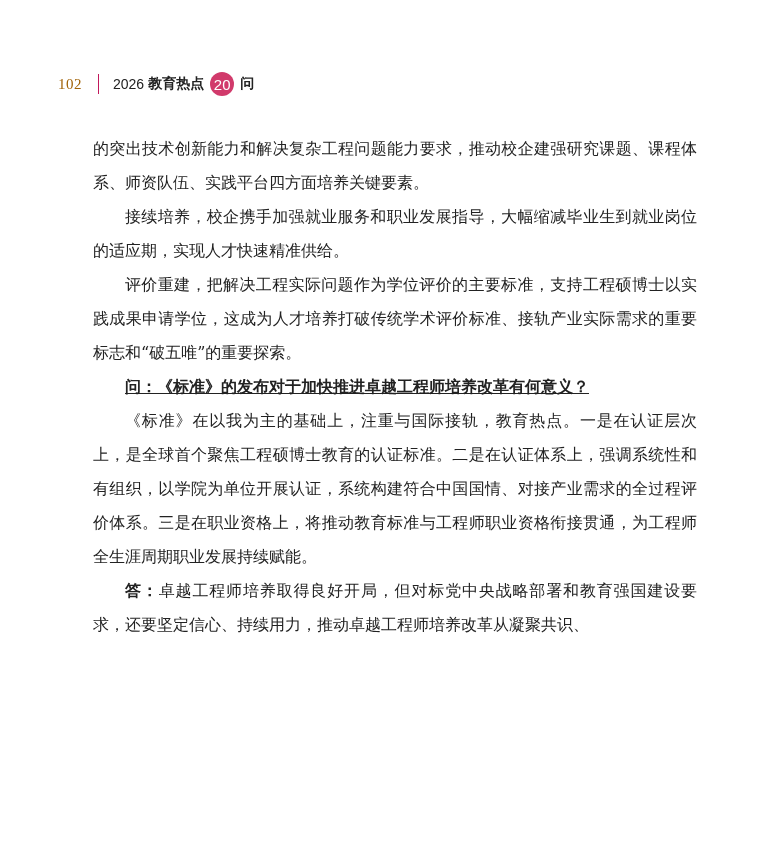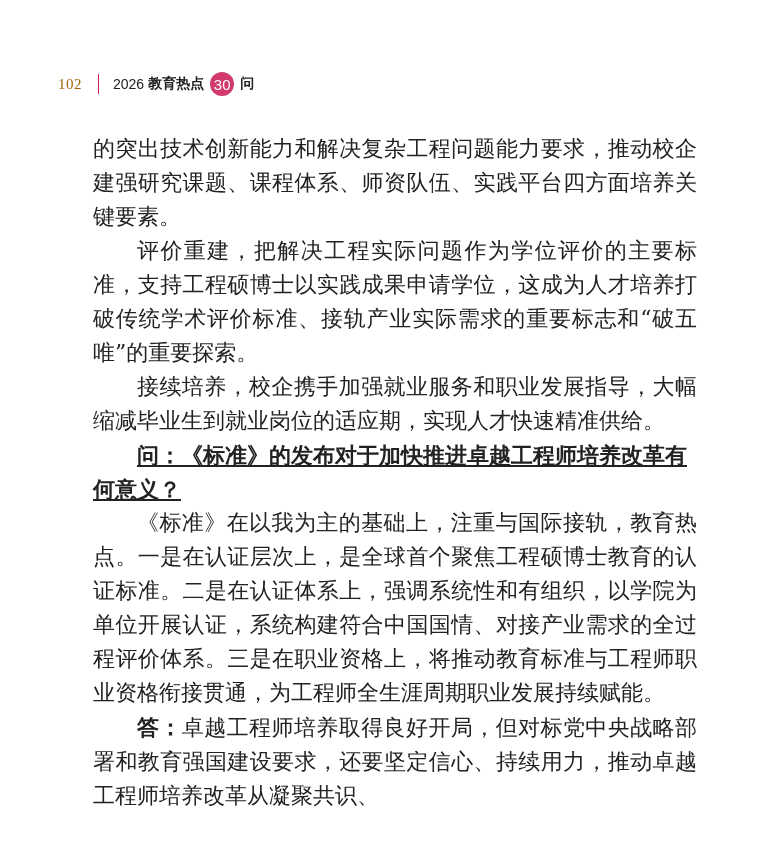--- a/index.html
+++ b/index.html
@@ -5,40 +5,40 @@
   html, body { margin: 0; padding: 0; background: #ffffff; }
   body { width: 778px; height: 847px; position: relative; overflow: hidden;
          font-family: "DejaVu Serif", "Liberation Serif", serif; color: #222; }
   .header { position: absolute; left: 58px; top: 72px; height: 24px; display: flex; align-items: center; }
   .page-num { font-family: "Liberation Serif", serif; font-size: 15px; color: #a16207; letter-spacing: 0.5px; }
   .divider { width: 1px; height: 20px; background: #c2185b; margin: 0 14px 0 16px; }
   .header-title { font-family: "Liberation Sans", sans-serif; font-size: 14px; color: #222; font-weight: bold; display: flex; align-items: center; }
   .header-year { font-weight: normal; margin-right: 4px; }
   .badge { display: inline-flex; align-items: center; justify-content: center; width: 24px; height: 24px; border-radius: 50%;
            background: #d13a6b; color: #fff; font-weight: normal; font-size: 15px; margin: 0 6px 0 6px; font-family: "Liberation Sans", sans-serif; }
-  .content { position: absolute; left: 93px; top: 132px; width: 604px; font-size: 22px; line-height: 34px; }
+  .content { position: absolute; left: 93px; top: 132px; width: 604px; font-size: 16px; line-height: 34px; }
   .p { margin: 0; text-align: justify; text-align-last: left; }
   .indent { text-indent: 2em; }
   .q { margin: 0; text-indent: 2em; font-weight: bold; font-family: "DejaVu Serif", serif; text-decoration: underline; }
   .a-label { font-weight: bold; }
 </style>
 </head>
 <body>
 
 <div class="header">
   <span class="page-num">102</span>
   <span class="divider"></span>
   <span class="header-title">
     <span class="header-year">2026</span>
     <span>教育热点</span>
-    <span class="badge">30</span>
+    <span class="badge">20</span>
     <span>问</span>
   </span>
 </div>
 
 <div class="content">
   <p class="p">的突出技术创新能力和解决复杂工程问题能力要求，推动校企建强研究课题、课程体系、师资队伍、实践平台四方面培养关键要素。</p>
+  <p class="p indent">接续培养，校企携手加强就业服务和职业发展指导，大幅缩减毕业生到就业岗位的适应期，实现人才快速精准供给。</p>
   <p class="p indent">评价重建，把解决工程实际问题作为学位评价的主要标准，支持工程硕博士以实践成果申请学位，这成为人才培养打破传统学术评价标准、接轨产业实际需求的重要标志和“破五唯”的重要探索。</p>
-  <p class="p indent">接续培养，校企携手加强就业服务和职业发展指导，大幅缩减毕业生到就业岗位的适应期，实现人才快速精准供给。</p>
   <p class="q"><span>问：</span><span>《标准》的发布对于加快推进卓越工程师培养改革有何意义？</span></p>
   <p class="p indent">《标准》在以我为主的基础上，注重与国际接轨，教育热点。一是在认证层次上，是全球首个聚焦工程硕博士教育的认证标准。二是在认证体系上，强调系统性和有组织，以学院为单位开展认证，系统构建符合中国国情、对接产业需求的全过程评价体系。三是在职业资格上，将推动教育标准与工程师职业资格衔接贯通，为工程师全生涯周期职业发展持续赋能。</p>
   <p class="p indent"><span class="a-label">答：</span><span>卓越工程师培养取得良好开局，但对标党中央战略部署和教育强国建设要求，还要坚定信心、持续用力，推动卓越工程师培养改革从凝聚共识、</span></p>
 </div>
 
 </body></html>

